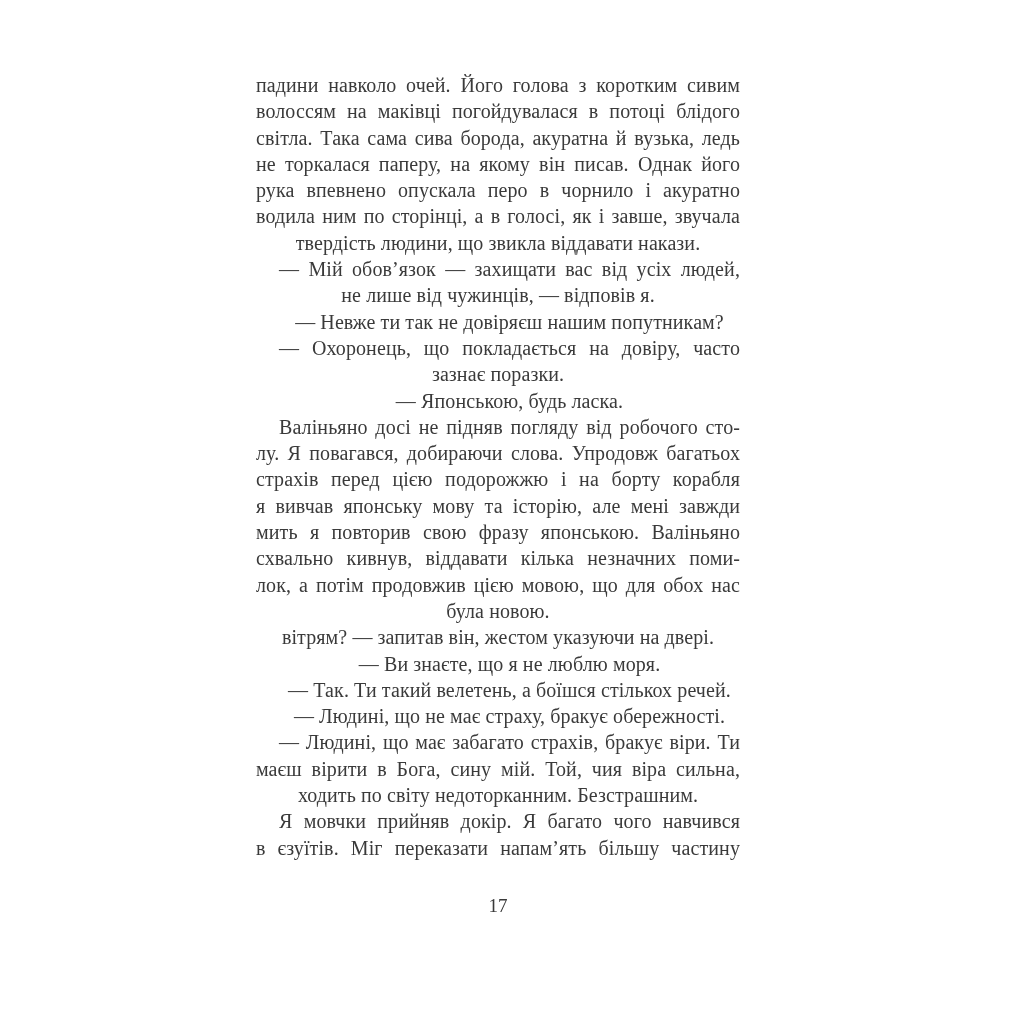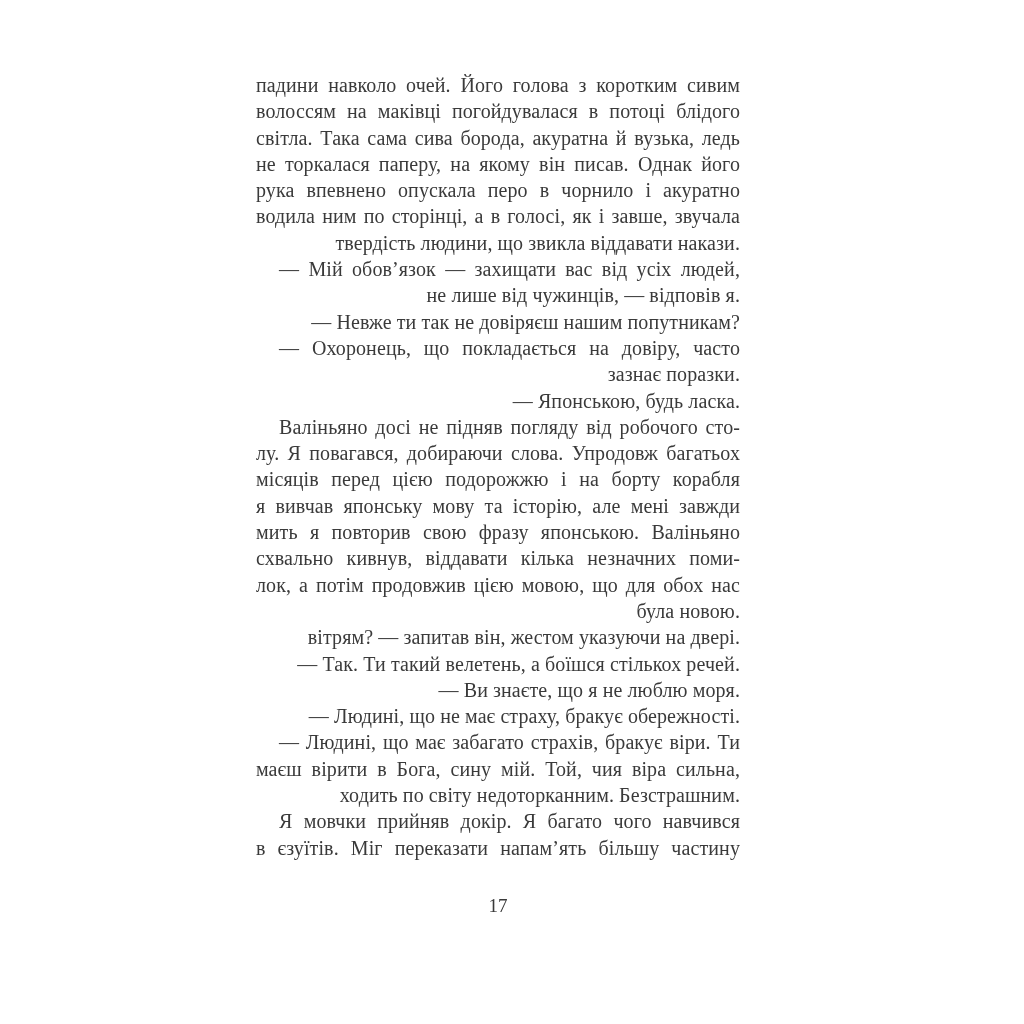--- a/index.html
+++ b/index.html
@@ -22,21 +22,21 @@
     position: absolute;
     left: 256px;
     top: 72px;
     width: 484px;
     color: #3a3a3a;
     font-size: 20px;
     line-height: 26.3px;
     letter-spacing: 0.1px;
   }
   .line {
-    text-align: right;
+    text-align: center;
     white-space: normal;
     hyphens: none;
   }
   
   .line.j {
     text-align: justify;
     text-align-last: justify;
   }
   
   .line.ind {
@@ -62,29 +62,29 @@
     <div class="line j">водила ним по сторінці, а в голосі, як і завше, звучала</div>
     <div class="line">твердість людини, що звикла віддавати накази.</div>
     <div class="line j ind">— Мій обов’язок — захищати вас від усіх людей,</div>
     <div class="line">не лише від чужинців, — відповів я.</div>
     <div class="line ind">— Невже ти так не довіряєш нашим попутникам?</div>
     <div class="line j ind">— Охоронець, що покладається на довіру, часто</div>
     <div class="line">зазнає поразки.</div>
     <div class="line ind">— Японською, будь ласка.</div>
     <div class="line j ind">Валіньяно досі не підняв погляду від робочого сто-</div>
     <div class="line j">лу. Я повагався, добираючи слова. Упродовж багатьох</div>
-    <div class="line j">місяців перед цією подорожжю і на борту корабля</div>
+    <div class="line j">страхів перед цією подорожжю і на борту корабля</div>
     <div class="line j">я вивчав японську мову та історію, але мені завжди</div>
     <div class="line j">мить я повторив свою фразу японською. Валіньяно</div>
     <div class="line j">схвально кивнув, віддавати кілька незначних поми-</div>
     <div class="line j">лок, а потім продовжив цією мовою, що для обох нас</div>
     <div class="line">була новою.</div>
     <div class="line">вітрям? — запитав він, жестом указуючи на двері.</div>
+    <div class="line ind">— Ви знаєте, що я не люблю моря.</div>
     <div class="line ind">— Так. Ти такий велетень, а боїшся стількох речей.</div>
-    <div class="line ind">— Ви знаєте, що я не люблю моря.</div>
     <div class="line ind">— Людині, що не має страху, бракує обережності.</div>
     <div class="line j ind">— Людині, що має забагато страхів, бракує віри. Ти</div>
     <div class="line j">маєш вірити в Бога, сину мій. Той, чия віра сильна,</div>
     <div class="line">ходить по світу недоторканним. Безстрашним.</div>
     <div class="line j ind">Я мовчки прийняв докір. Я багато чого навчився</div>
     <div class="line j">в єзуїтів. Міг переказати напам’ять більшу частину</div>
     <div class="pagenum">17</div>
   </div>
 </div>
 

